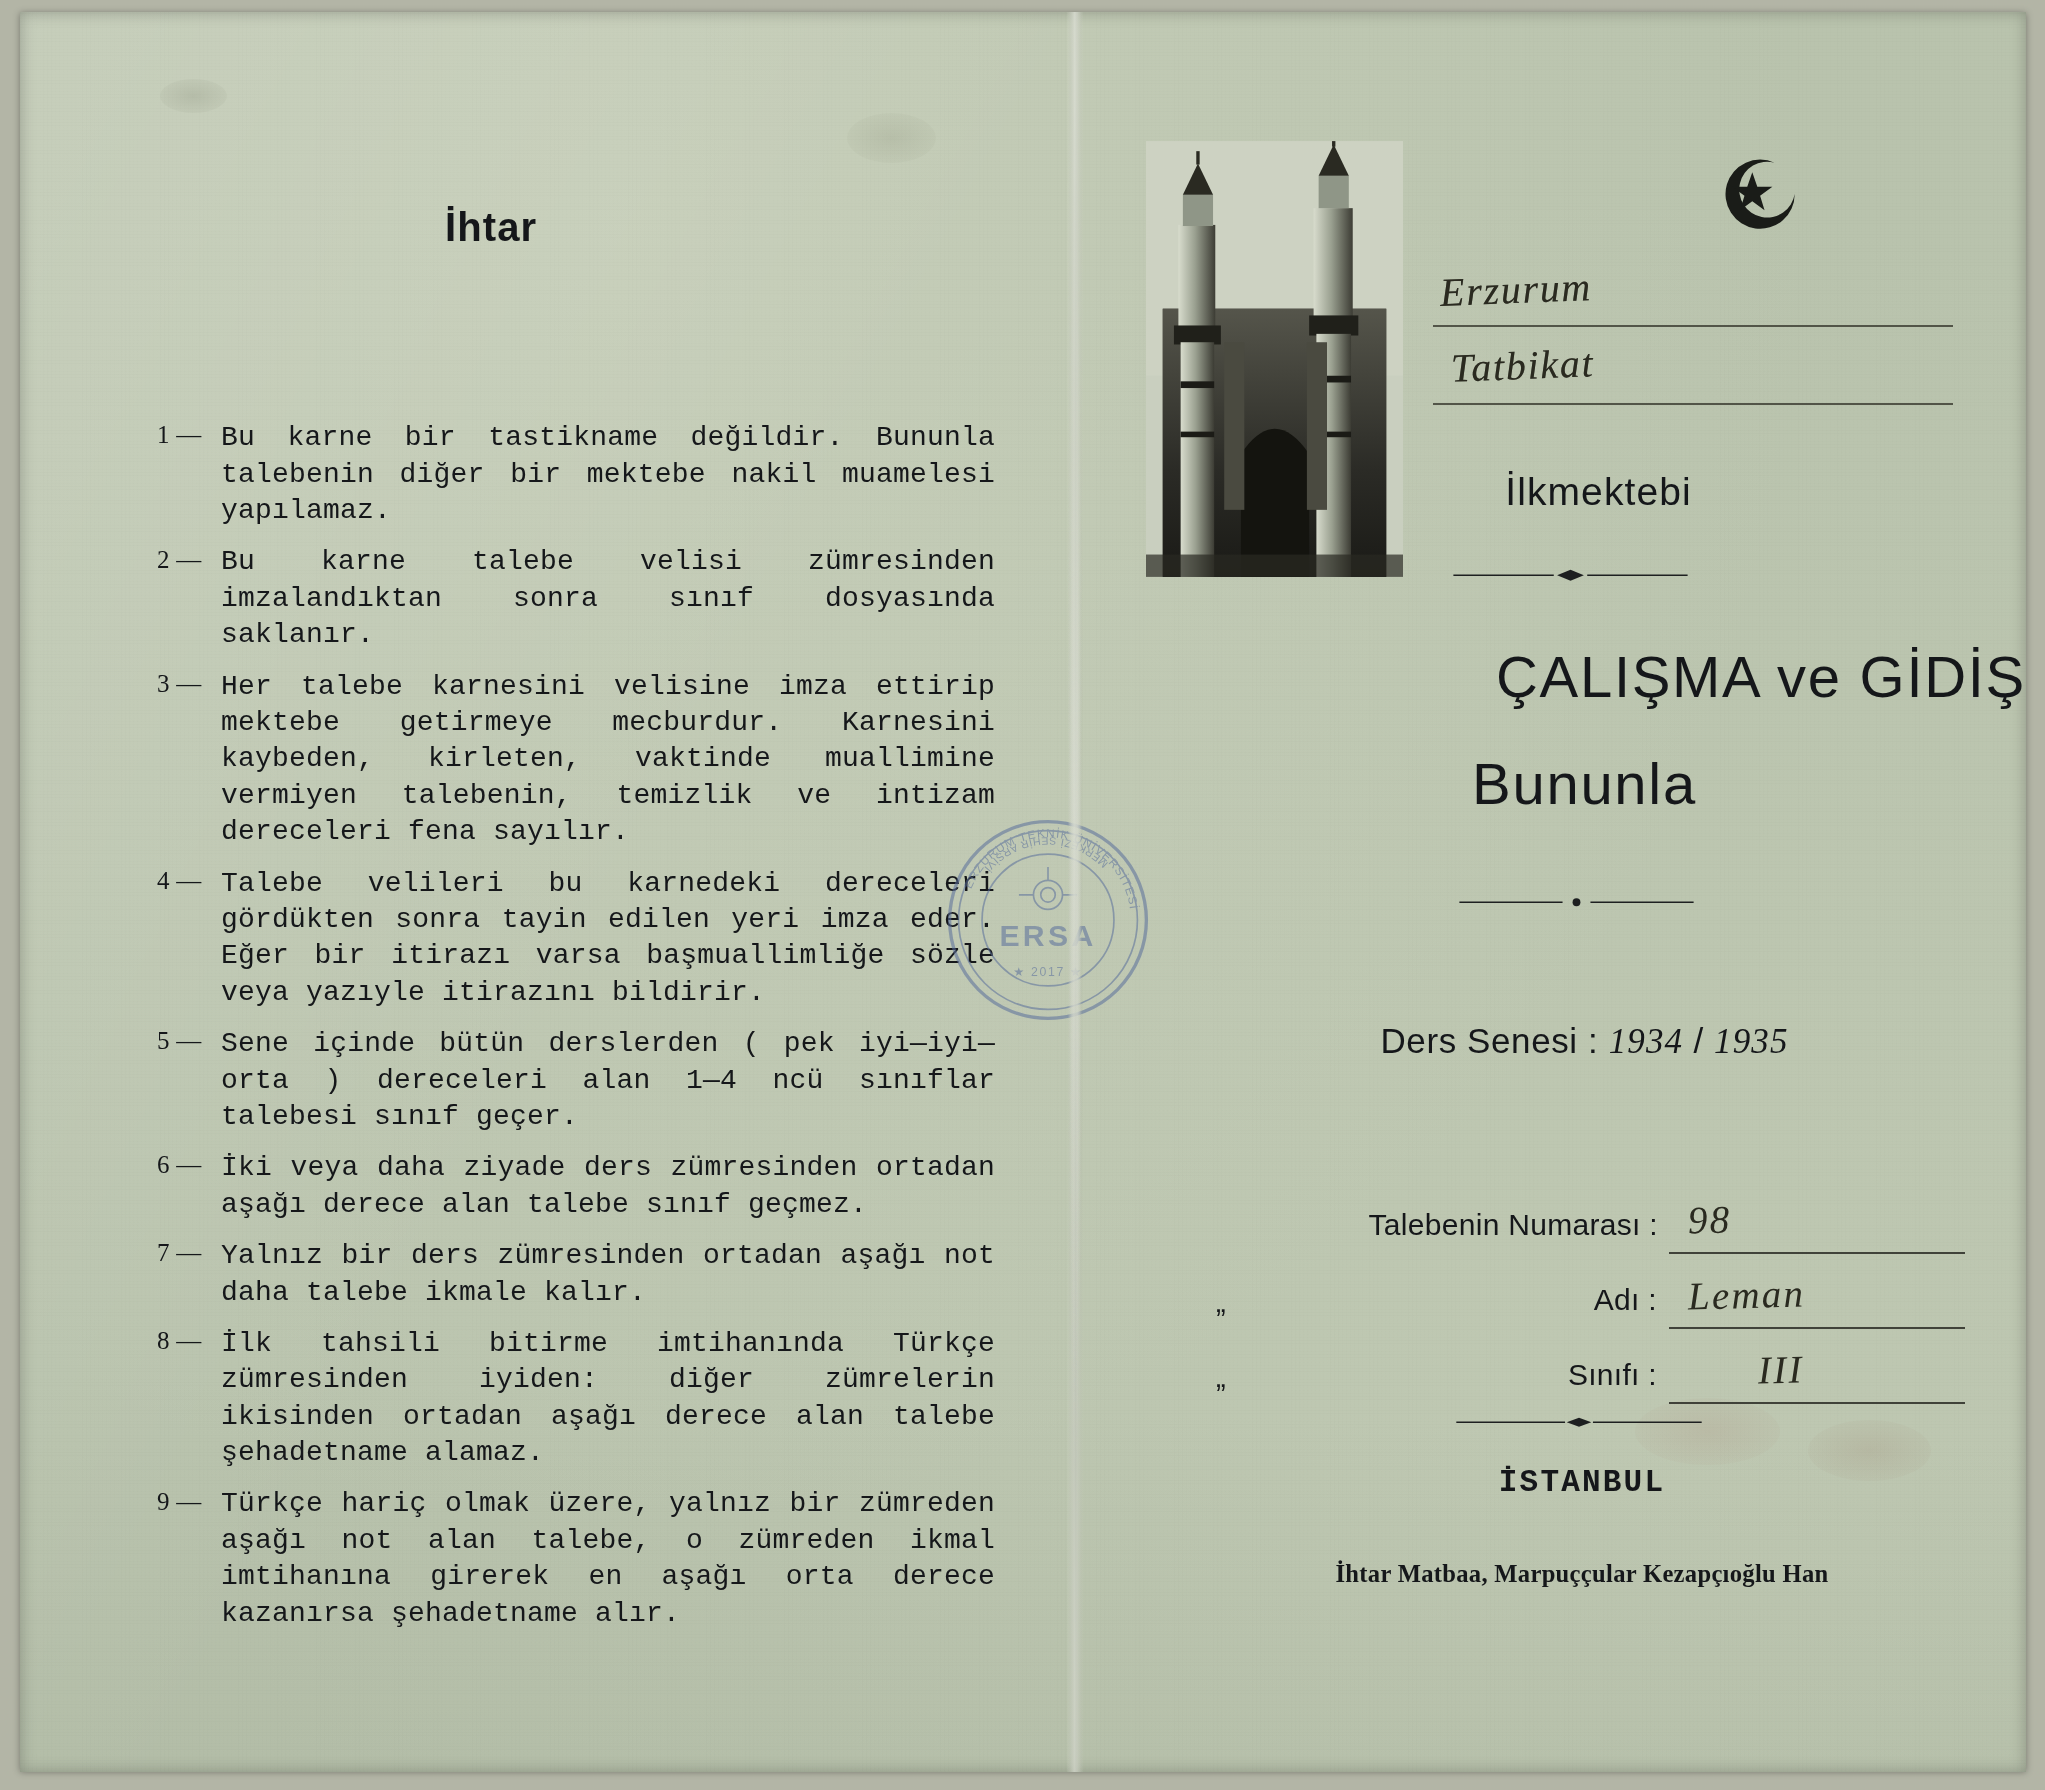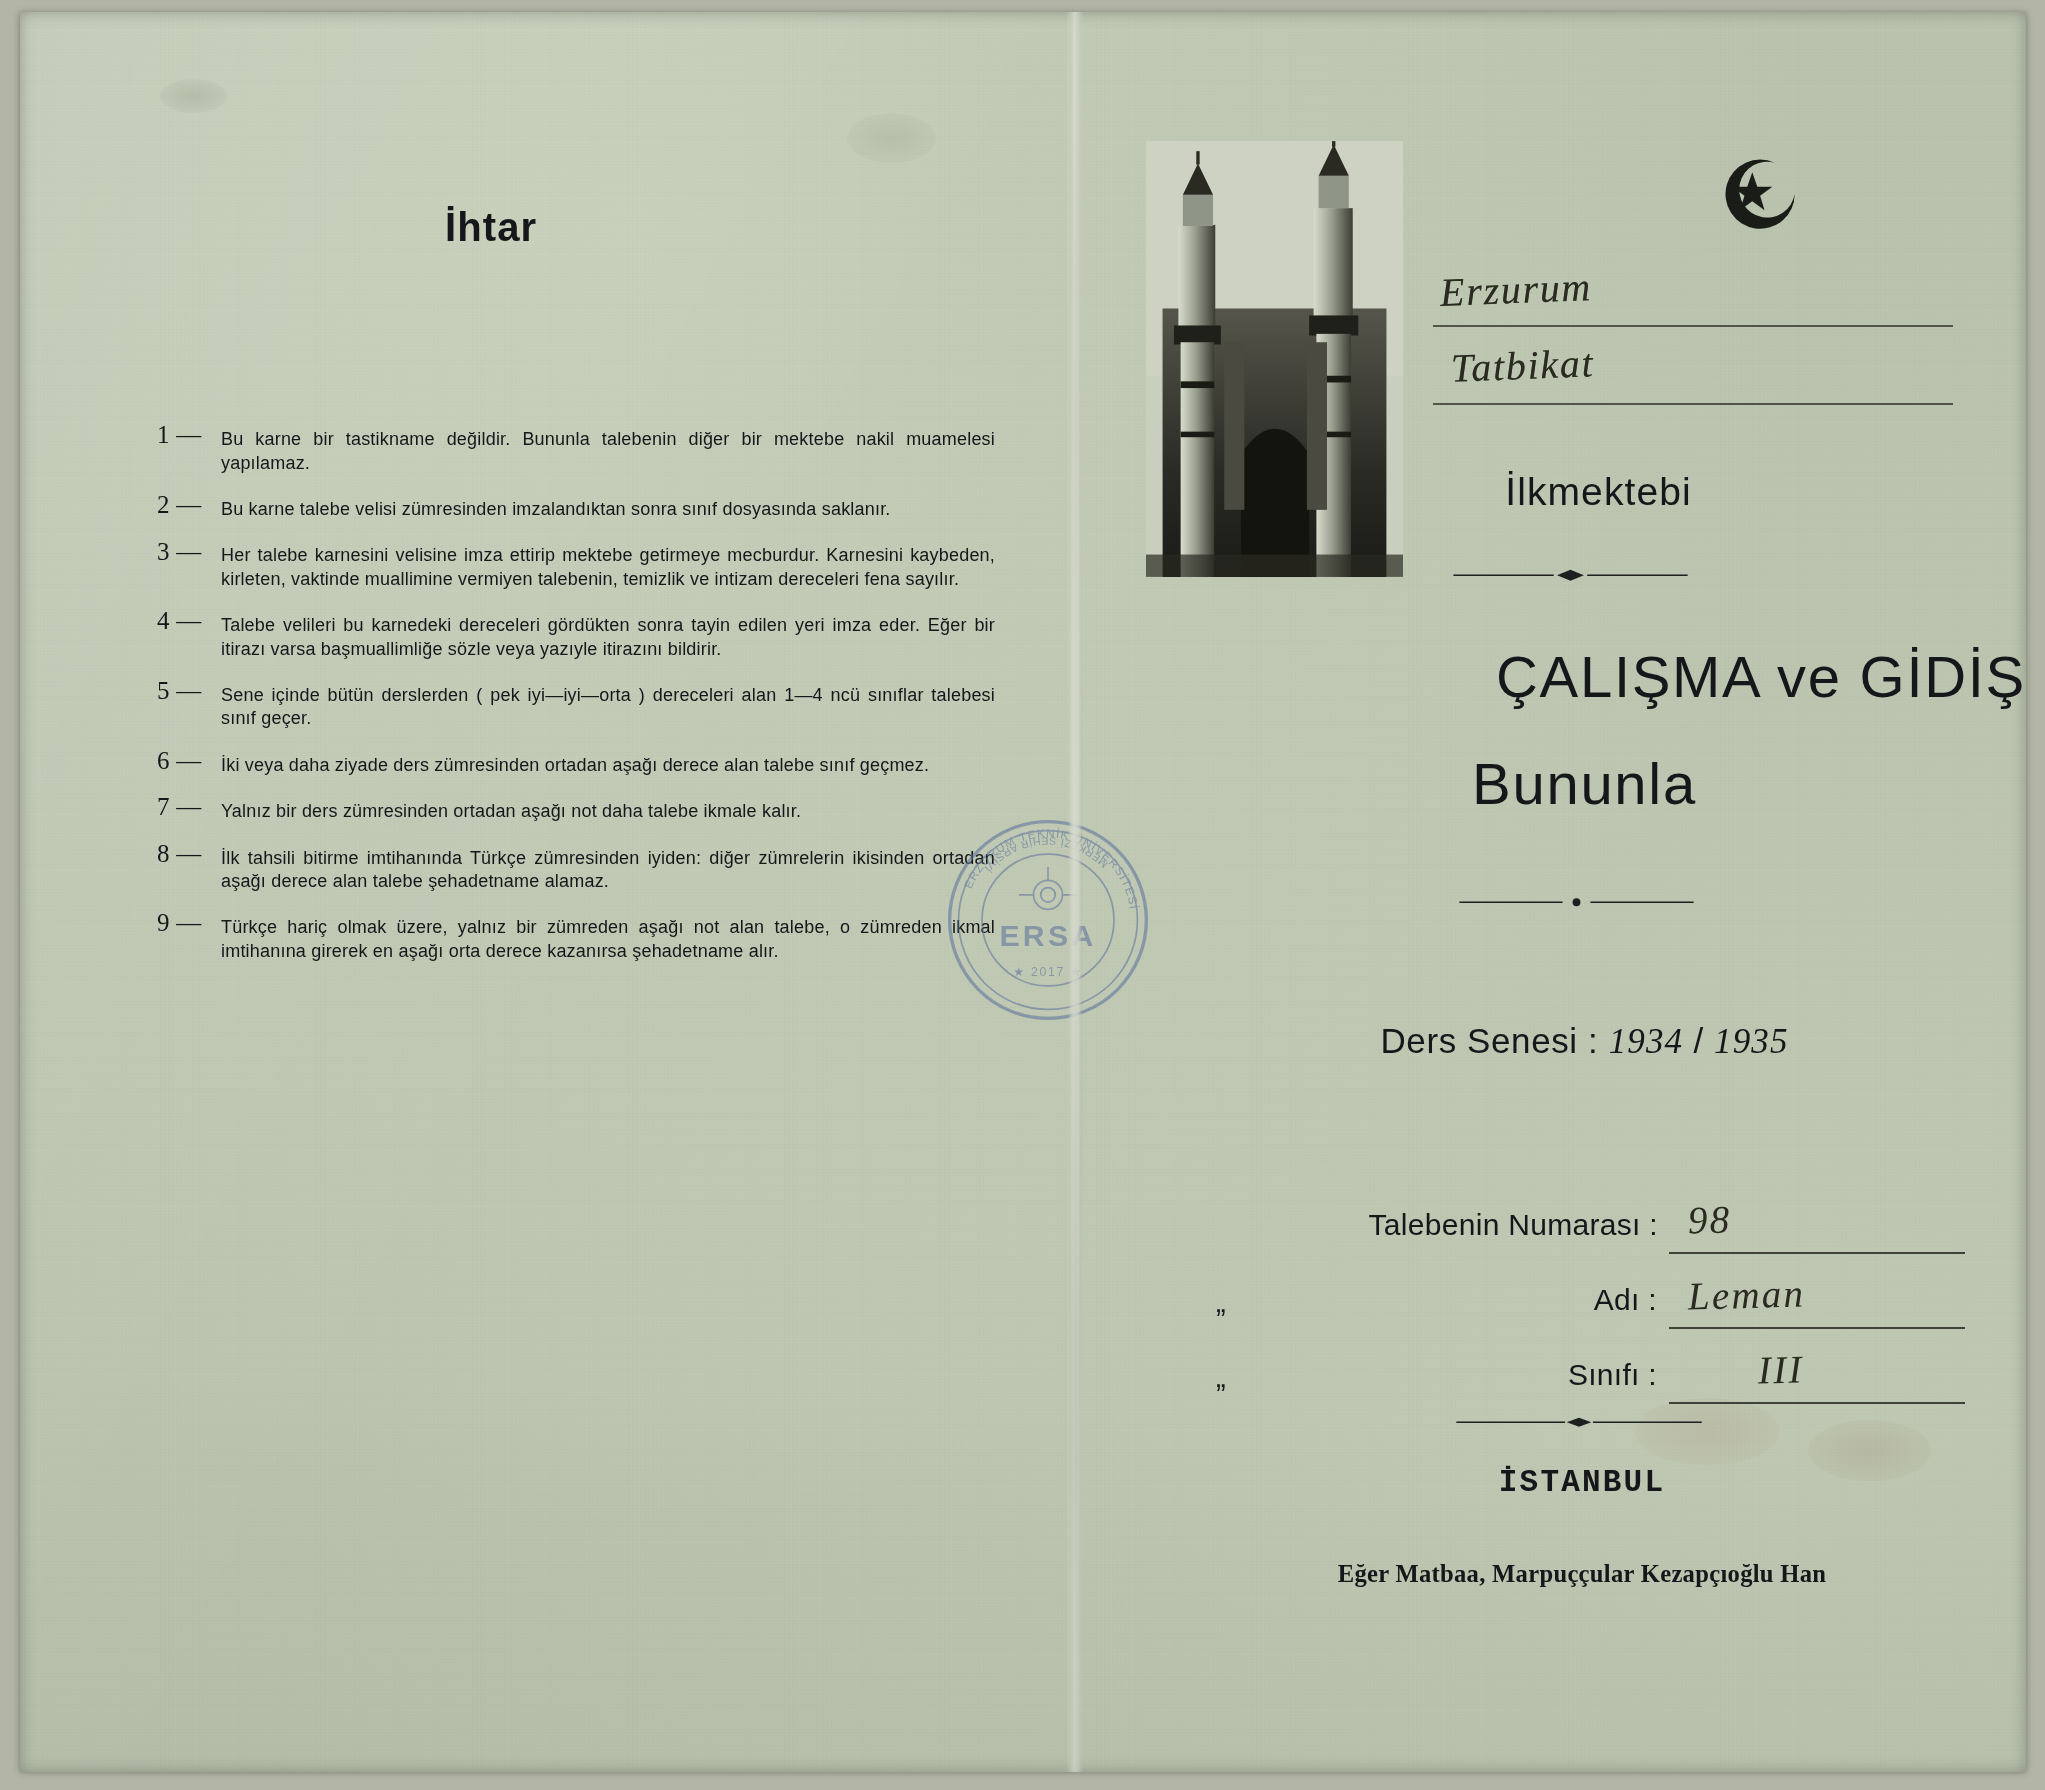--- a/index.html
+++ b/index.html
@@ -104,27 +104,26 @@
   .rule-num {
     flex: 0 0 64px;
     font-size: 25px;
     color: #15171a;
     font-family: "Liberation Serif", serif;
     letter-spacing: 0.3px;
     padding-top: 1.1px;
   }
   .rule-text {
     flex: 1 1 auto;
-    font-size: 18px;
+    font-size: 28px;
     line-height: 1.30;
     color: #15171a;
     text-align: justify;
-    font-family: Liberation Sans, sans-serif;
+    font-family: Liberation Mono, monospace;
     letter-spacing: 0.2px;
-    margin-top: 8px;
   }
 
   
   #right-page {
     position: absolute;
     left: 1062px;
     top: 0;
     width: 944px;
     height: 1760px;
   }
@@ -528,21 +527,21 @@
 
       <div class="orn" id="orn3">
         <svg width="246" height="14.5" viewBox="0 0 440 26" xmlns="http://www.w3.org/2000/svg">
           <line x1="0" y1="13" x2="195" y2="13" stroke="#1d1f20" stroke-width="3"></line>
           <line x1="245" y1="13" x2="440" y2="13" stroke="#1d1f20" stroke-width="3"></line>
           <path d="M198 13 L220 5 L242 13 L220 21 Z" fill="#1d1f20"></path>
         </svg>
       </div>
 
       <div id="imprint-city">İSTANBUL</div>
-      <div id="imprint-press">Eğer Matbaa, Marpuççular Kezapçıoğlu Han</div>
+      <div id="imprint-press">İhtar Matbaa, Marpuççular Kezapçıoğlu Han</div>
     </div>
 
     <div id="stamp">
       <svg width="218" height="218" viewBox="0 0 390 390" xmlns="http://www.w3.org/2000/svg">
         <defs>
           <path id="circlepath" d="M195,195 m-148,0 a148,148 0 1,1 296,0 a148,148 0 1,1 -296,0"></path>
           <path id="circlepath2" d="M195,195 m148,0 a148,148 0 1,0 -296,0 a148,148 0 1,0 296,0"></path>
         </defs>
         <circle cx="195" cy="195" r="176" fill="none" stroke="#5a6f9c" stroke-width="6"></circle>
         <circle cx="195" cy="195" r="160" fill="none" stroke="#5a6f9c" stroke-width="3"></circle>

